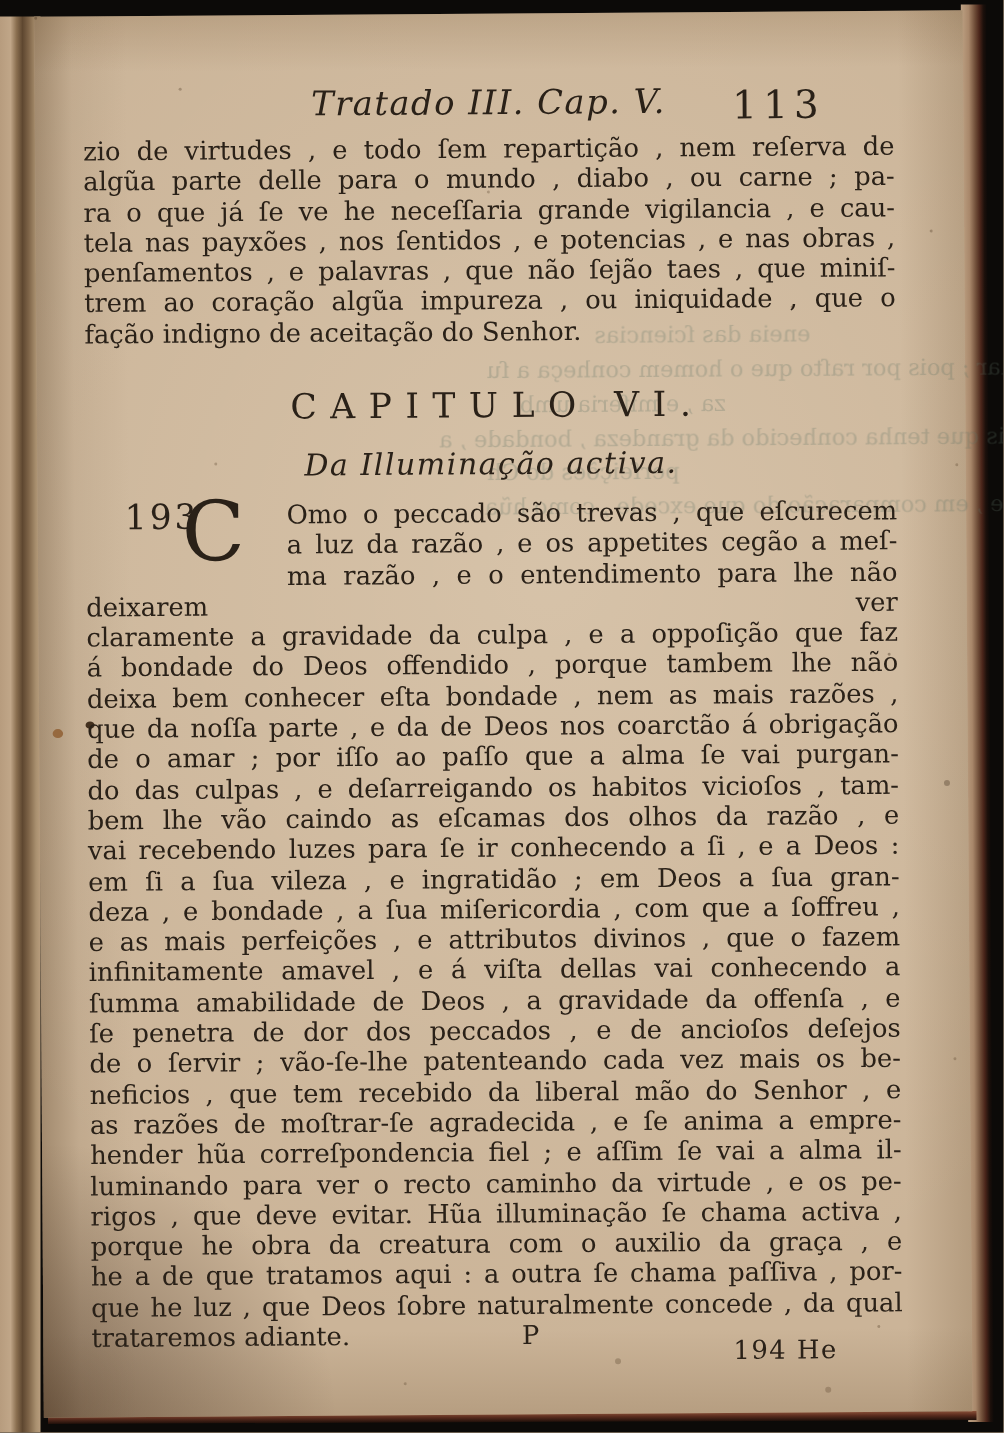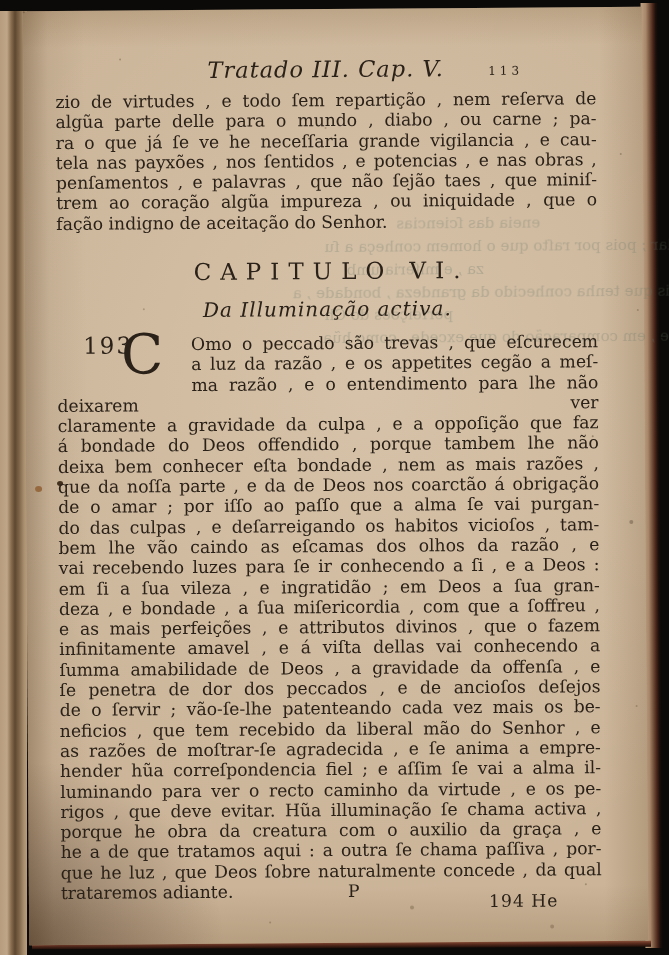--- a/index.html
+++ b/index.html
@@ -68,21 +68,21 @@
   }
   .ink-dot{position:absolute;border-radius:50%;}
   .dot-a{left:31px;top:470px;width:6px;height:5px;background:#43301e;}
   .dot-b{left:9px;top:475px;width:7px;height:6px;background:#96693f;}
 
   
   .textblock{position:absolute;left:32px;top:0;width:541px;font-size:17.2px;line-height:20.3px;}
 
   .running-head{position:absolute;top:50px;left:0;width:100%;height:28px;}
   .running-title{display:block;text-align:center;font-style:italic;font-size:22.5px;letter-spacing:1px;}
-  .page-num{position:absolute;left:433px;top:3px;font-size:12px;letter-spacing:4px;}
+  .page-num{position:absolute;left:433px;top:3px;font-size:26px;letter-spacing:4px;}
 
   .para-carryover{position:absolute;top:81px;left:0;width:100%;}
   .line{text-align:justify;text-align-last:justify;}
   .para-carryover .line:last-child{text-align-last:left;}
 
   .chapter-heading{position:absolute;top:252px;left:0;width:100%;
     text-align:center;font-size:23px;letter-spacing:9px;padding-left:9px;box-sizing:border-box;}
   .chapter-subtitle{position:absolute;top:290px;left:0;width:100%;
     text-align:center;font-style:italic;font-size:20px;letter-spacing:1px;}
 

